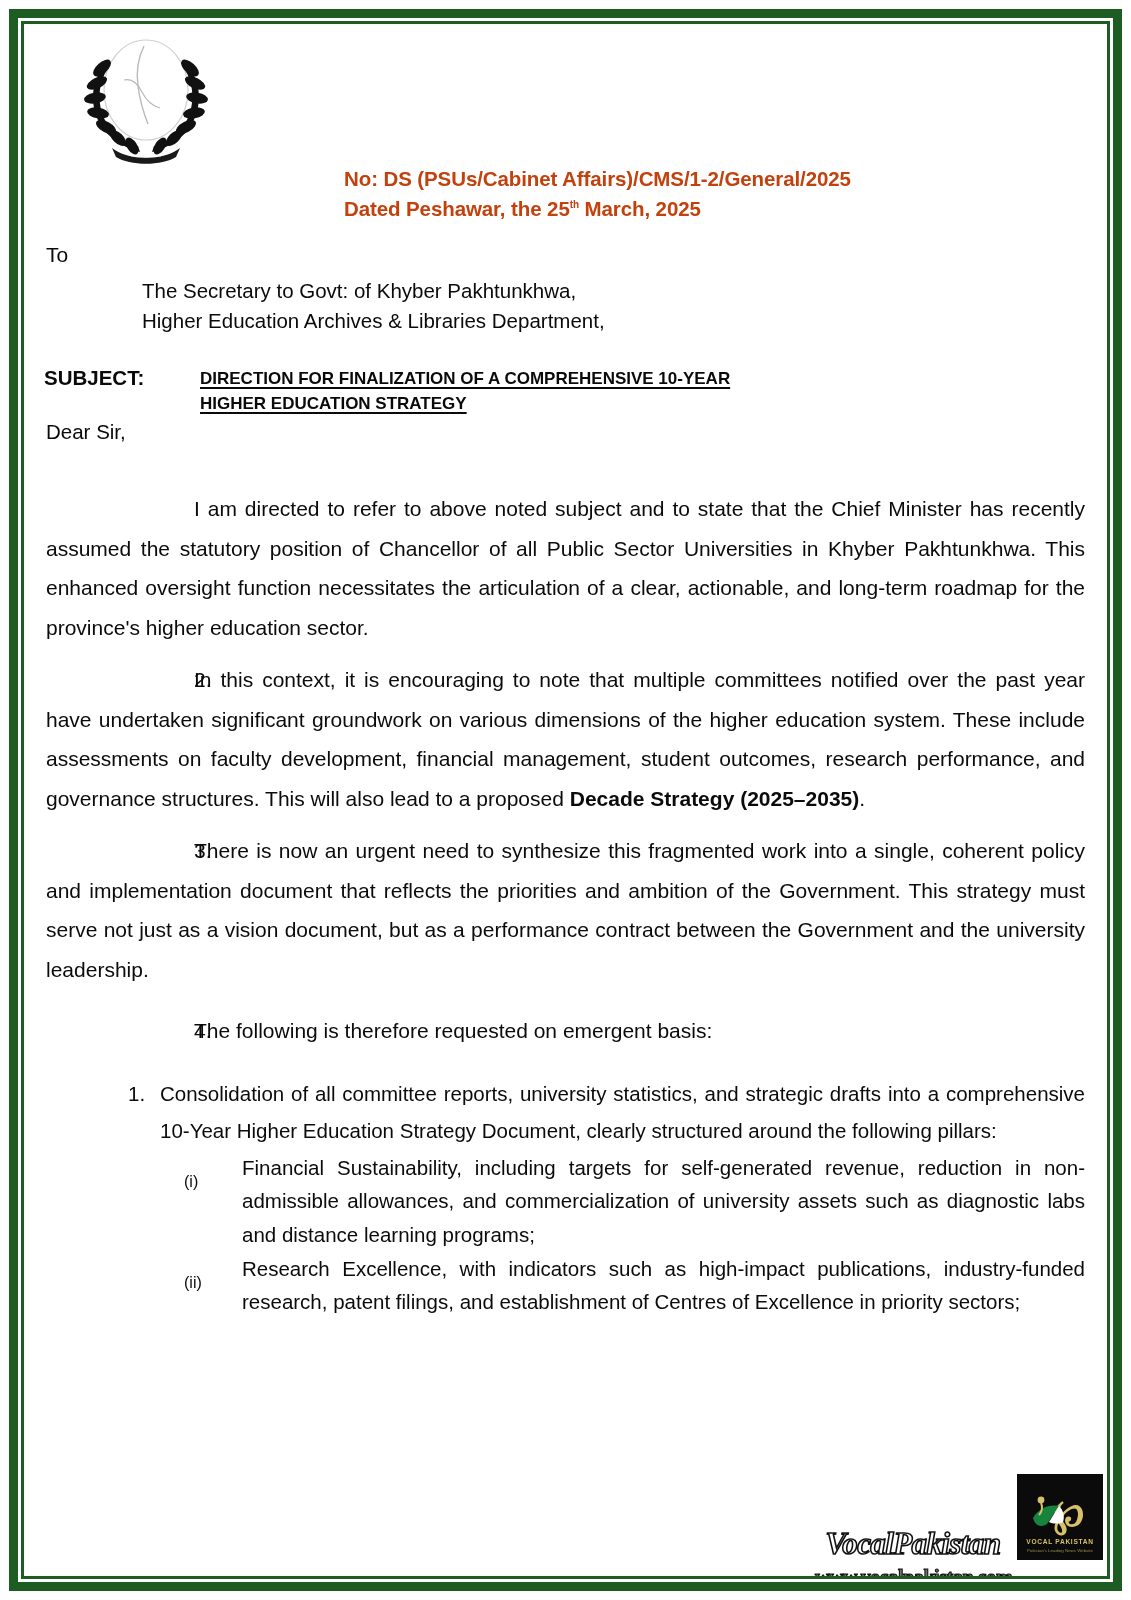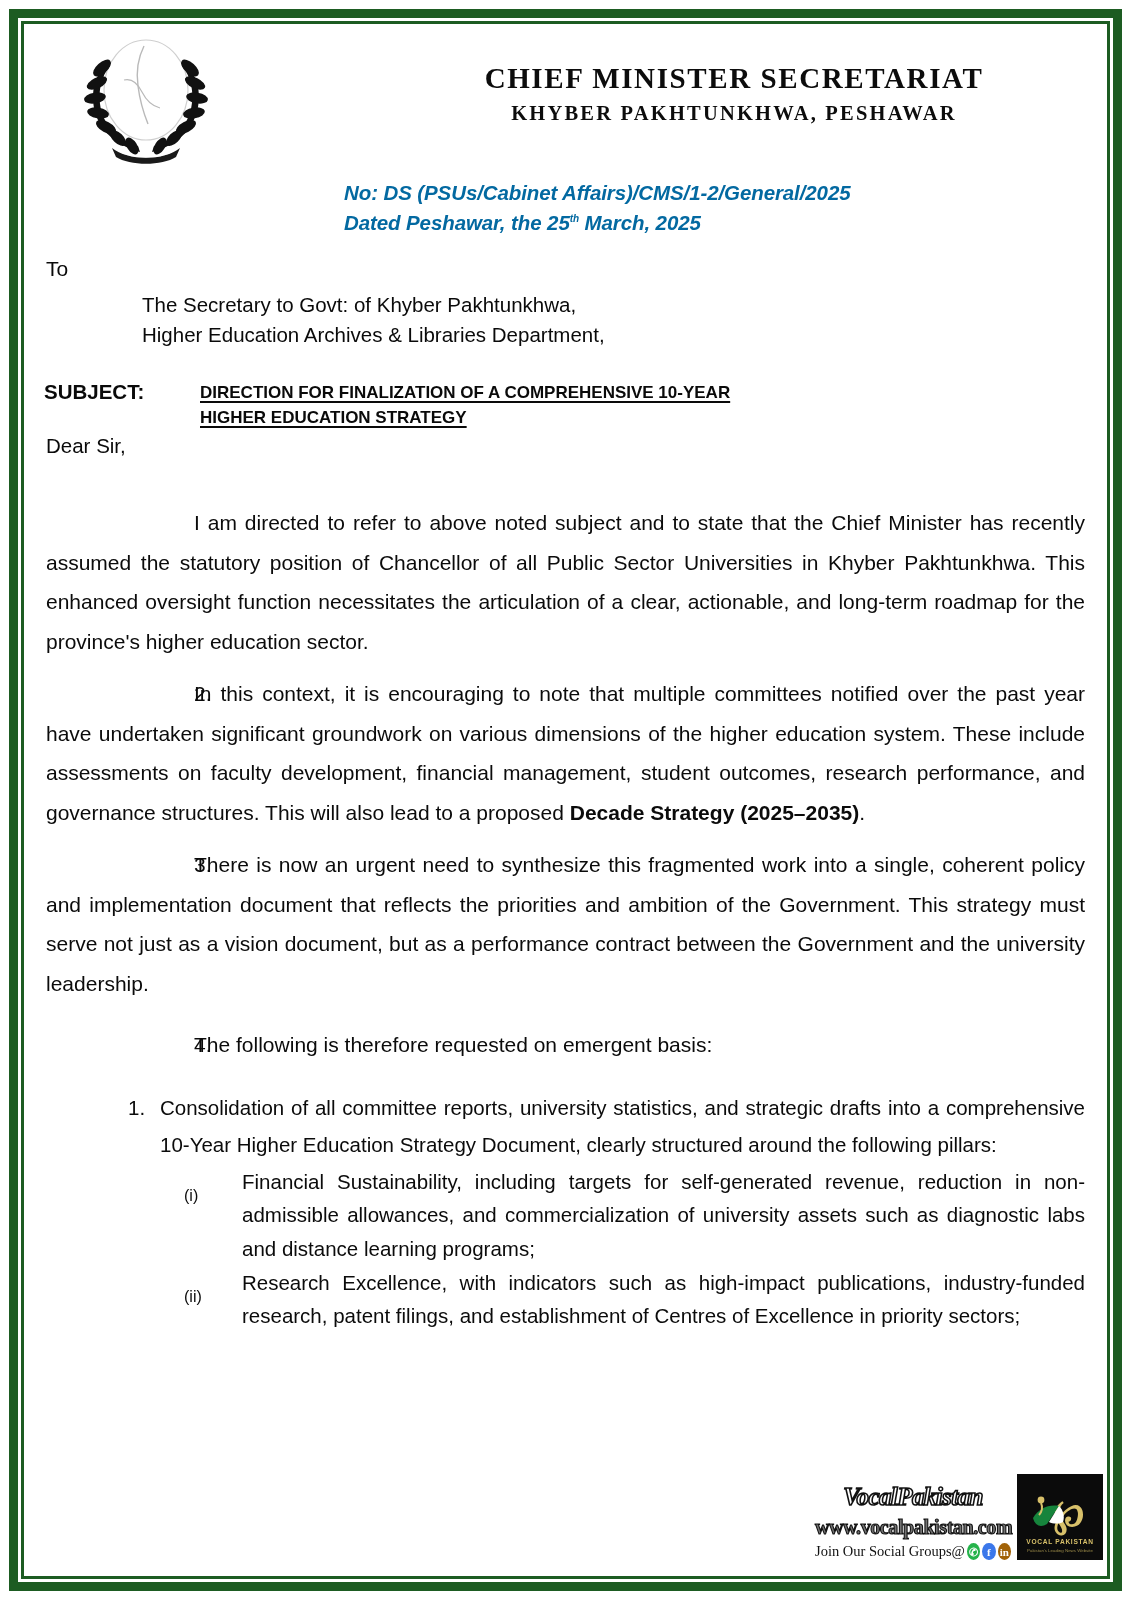--- a/index.html
+++ b/index.html
@@ -71,28 +71,26 @@
     font-weight: bold;
     font-size: 20.5px;
     letter-spacing: 2.2px;
     color: #0c0c0c;
     margin-top: 7px;
     white-space: nowrap;
   }
 
   
   .refblock {
-    margin-top: 14px;
     padding-left: 320px;
     font-weight: bold;
     font-size: 20.5px;
-    color: #0369a1;
+    color: #c2410c;
     line-height: 1.48;
     letter-spacing: -0.1px;
-    font-style: italic;
   }
   .refblock sup { font-size: 10px; vertical-align: super; }
 
   
   .to-label {
     margin-top: 18px;
     padding-left: 22px;
     font-size: 21px;
     color: #0a0a0a;
   }
@@ -211,26 +209,27 @@
   .wm-text-col {
     position: absolute;
     left: 0; top: 14px;
     width: 196px;
     text-align: center;
   }
   .wm-brand {
     font-family: "Liberation Serif", serif;
     font-style: italic;
     font-weight: bold;
-    font-size: 25px;
+    font-size: 31px;
     color: #ffffff;
     -webkit-text-stroke: 1.6px #111111;
     letter-spacing: -0.6px;
     line-height: 1;
     white-space: nowrap;
+    margin-top: 44px;
   }
   .wm-url {
     font-family: "Liberation Serif", serif;
     font-weight: bold;
     font-size: 20px;
     color: #737373;
     -webkit-text-stroke: 1.1px #111111;
     letter-spacing: -0.4px;
     margin-top: 7px;
     white-space: nowrap;
@@ -309,24 +308,20 @@
         <ellipse cx="125" cy="70" rx="11" ry="5.4" transform="rotate(10 125 70)"></ellipse>
         <ellipse cx="122" cy="85" rx="11" ry="5.4" transform="rotate(-10 122 85)"></ellipse>
         <ellipse cx="114" cy="99" rx="11" ry="5.4" transform="rotate(-28 114 99)"></ellipse>
         <ellipse cx="102" cy="110" rx="10" ry="5.2" transform="rotate(-44 102 110)"></ellipse>
         <ellipse cx="88" cy="118" rx="9.5" ry="5" transform="rotate(-58 88 118)"></ellipse>
       </g>
       <path d="M40 120 C56 133 92 133 108 120 L104 129 C90 138 58 138 44 129 Z" fill="#1a1a1a"></path>
       <path d="M48 124 C62 131 86 131 100 124" fill="none" stroke="#ffffff" stroke-width="0.9" opacity="0.55"></path>
     </svg>
 
-    <div class="org-block">
-      <div class="org-title">CHIEF MINISTER SECRETARIAT</div>
-      <div class="org-subtitle">KHYBER PAKHTUNKHWA, PESHAWAR</div>
-    </div>
   </div>
 
   <div class="refblock">
     <div>No: DS (PSUs/Cabinet Affairs)/CMS/1-2/General/2025</div>
     <div><span>Dated Peshawar, the 25</span><sup>th</sup><span> March, 2025</span></div>
   </div>
 
   <div class="to-label">To</div>
   <div class="addressee">
     <div>The Secretary to Govt: of Khyber Pakhtunkhwa,</div>

